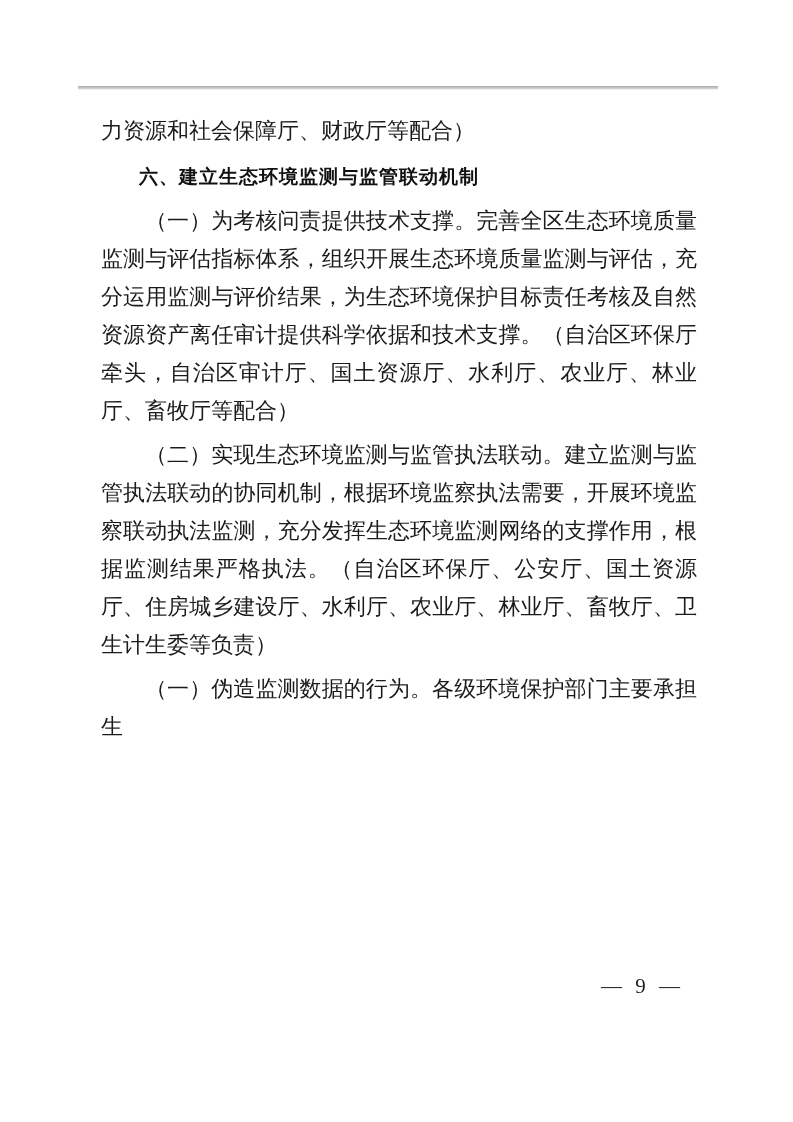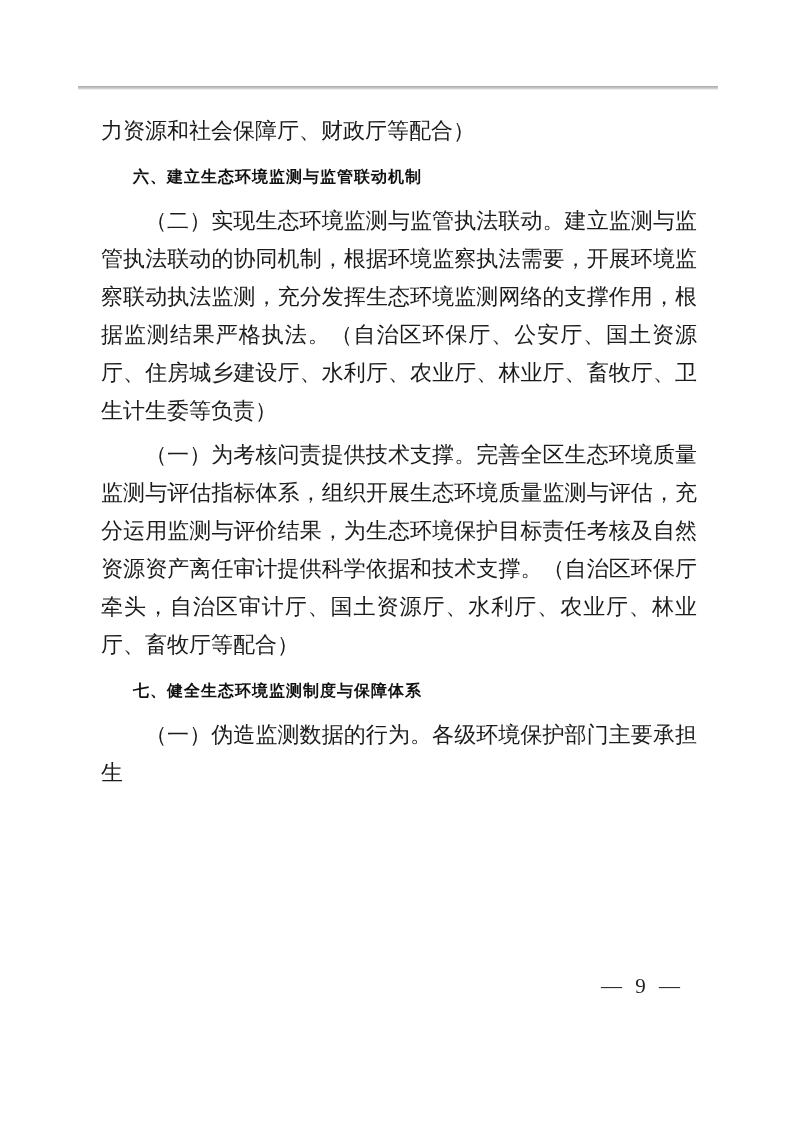--- a/index.html
+++ b/index.html
@@ -40,21 +40,21 @@
   }
   p.cont {
     text-indent: 0;
   }
   p.para {
     text-indent: 2em;
   }
   h2.heading {
     font-family: "Liberation Sans", "DejaVu Sans", sans-serif;
     font-weight: bold;
-    font-size: 16px;
+    font-size: 19px;
     line-height: 38px;
     color: #111111;
     margin: 8px 0 6px 0;
     text-indent: 2em;
     letter-spacing: 1px;
     text-align: left;
   }
   .lead {
     
     color: #1b1b1b;
@@ -76,26 +76,25 @@
 <div class="page">
 
   <div class="top-rule"></div>
 
   <div class="text-column">
 
     <p class="cont">力资源和社会保障厅、财政厅等配合）</p>
 
     <h2 class="heading">六、建立生态环境监测与监管联动机制</h2>
 
+    <p class="para"><span class="lead">（一）为考核问责提供技术支撑。</span><span>完善全区生态环境质量监测与评估指标体系，组织开展生态环境质量监测与评估，充分运用监测与评价结果，为生态环境保护目标责任考核及自然资源资产离任审计提供科学依据和技术支撑。（自治区环保厅牵头，自治区审计厅、国土资源厅、水利厅、农业厅、林业厅、畜牧厅等配合）</span></p>
+
     <p class="para"><span class="lead">（二）实现生态环境监测与监管执法联动。</span><span>建立监测与监管执法联动的协同机制，根据环境监察执法需要，开展环境监察联动执法监测，充分发挥生态环境监测网络的支撑作用，根据监测结果严格执法。（自治区环保厅、公安厅、国土资源厅、住房城乡建设厅、水利厅、农业厅、林业厅、畜牧厅、卫生计生委等负责）</span></p>
 
-    <p class="para"><span class="lead">（一）为考核问责提供技术支撑。</span><span>完善全区生态环境质量监测与评估指标体系，组织开展生态环境质量监测与评估，充分运用监测与评价结果，为生态环境保护目标责任考核及自然资源资产离任审计提供科学依据和技术支撑。（自治区环保厅牵头，自治区审计厅、国土资源厅、水利厅、农业厅、林业厅、畜牧厅等配合）</span></p>
 
-
-    <h2 class="heading">七、健全生态环境监测制度与保障体系</h2>
 
     <p class="para"><span class="lead">（一）伪造监测数据的行为。</span><span>各级环境保护部门主要承担生</span></p>
 
   </div>
 
   <div class="page-number">— 9 —</div>
 
 </div>
 
 </body></html>

